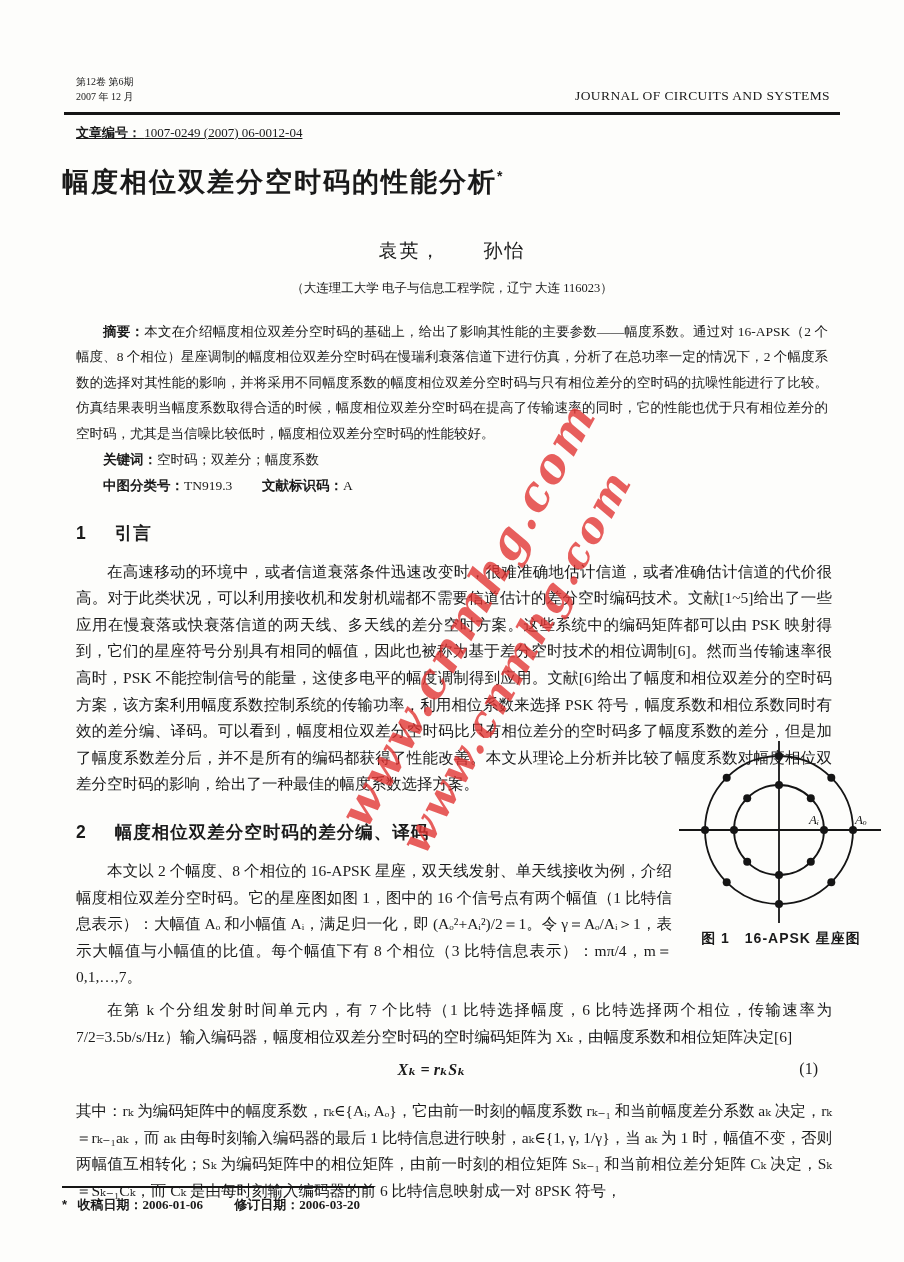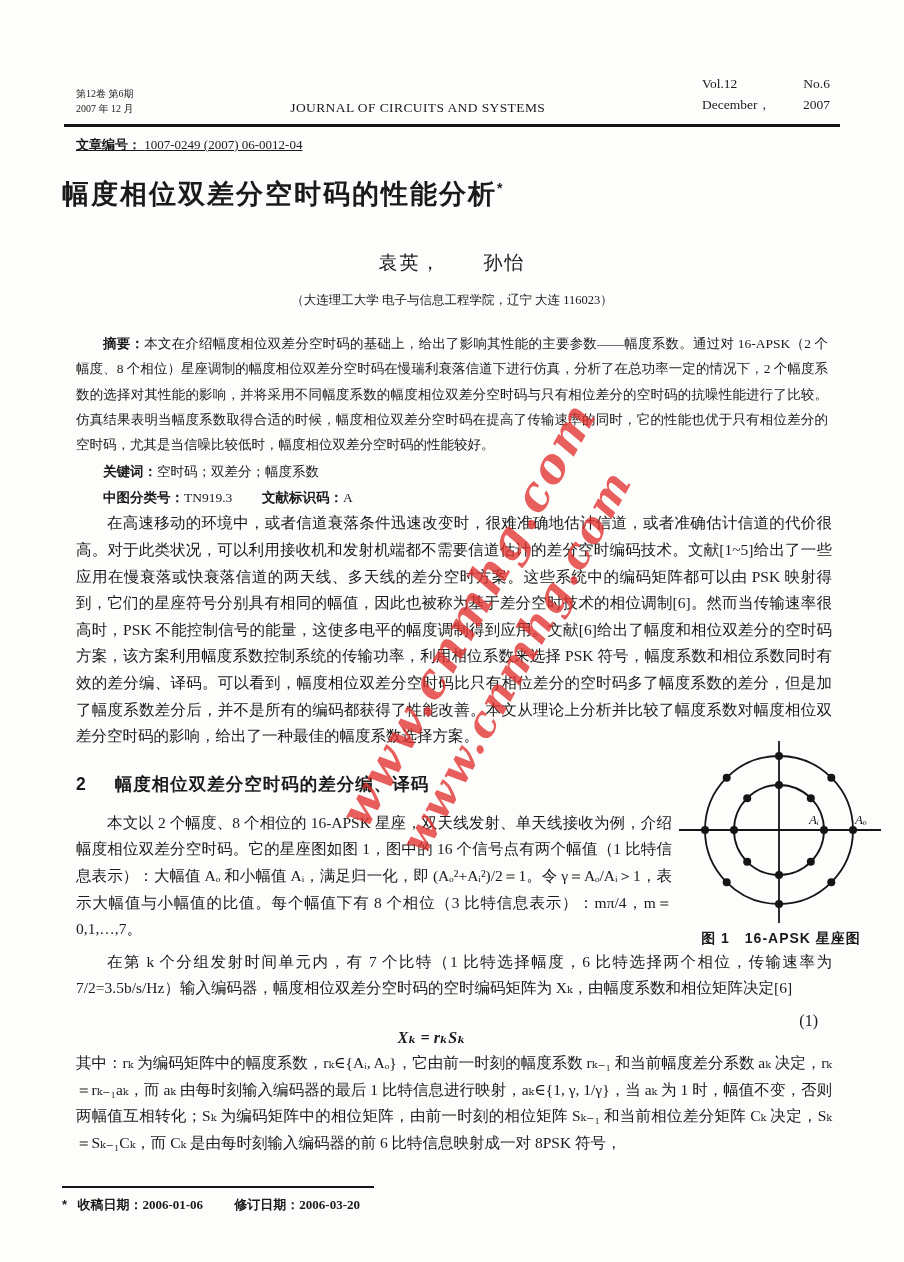--- a/index.html
+++ b/index.html
@@ -57,21 +57,21 @@
   .sec-h .num { margin-right: 1.6em; }
   .body-p {
     margin: 0 10px 0 14px; font-size: 15.5px; line-height: 26.6px;
     text-align: justify; text-indent: 2em;
   }
   .body-p.no-indent { text-indent: 0; }
   .body-p.narrow { width: 596px; }
 
   
   .eq-row { position: relative; margin: 10px 10px 8px 14px; height: 30px; font-size: 16px; }
-  .eq-body { position: absolute; left: 0; right: 45px; text-align: center; font-style: italic; font-weight: bold; margin-top: 16px; }
+  .eq-body { position: absolute; left: 0; right: 45px; text-align: center; font-style: italic; font-weight: bold; }
   .eq-num { position: absolute; right: 14px; top: 0; font-style: normal; }
 
   
   .fig1 { position: absolute; left: 668px; top: 738px; width: 226px; text-align: center; }
   .fig1 svg { display: block; margin: 0 auto; }
   .fig-cap {
     margin-top: 2px; font-size: 14px; font-weight: bold;
     font-family: "Liberation Sans", "DejaVu Sans", sans-serif; letter-spacing: 1px;
   }
 
@@ -110,30 +110,20 @@
   <div class="content">
 
     <div class="jheader">
       <div class="jh-left">
         <div>第12卷 第6期</div>
         <div>2007 年 12 月</div>
       </div>
       <div class="jh-center">
         <div class="en">JOURNAL OF CIRCUITS AND SYSTEMS</div>
       </div>
-      <div class="jh-right">
-        <div class="row">
-          <span>Vol.12</span>
-          <span>No.6</span>
-        </div>
-        <div class="row">
-          <span>December，</span>
-          <span>2007</span>
-        </div>
-      </div>
     </div>
     <div class="jrule"></div>
 
     <div class="article-id">
       <span class="lbl">文章编号：</span>
       <span>1007-0249 (2007) 06-0012-04</span>
     </div>
 
     <div class="title">
       <span>幅度相位双差分空时码的性能分析</span><sup>*</sup>
@@ -144,20 +134,23 @@
     <div class="abstract">
       <p><span class="b-lbl">摘要：</span><span>本文在介绍幅度相位双差分空时码的基础上，给出了影响其性能的主要参数——幅度系数。通过对 16-APSK（2 个幅度、8 个相位）星座调制的幅度相位双差分空时码在慢瑞利衰落信道下进行仿真，分析了在总功率一定的情况下，2 个幅度系数的选择对其性能的影响，并将采用不同幅度系数的幅度相位双差分空时码与只有相位差分的空时码的抗噪性能进行了比较。仿真结果表明当幅度系数取得合适的时候，幅度相位双差分空时码在提高了传输速率的同时，它的性能也优于只有相位差分的空时码，尤其是当信噪比较低时，幅度相位双差分空时码的性能较好。</span></p>
       <div class="kw-line">
         <span class="b-lbl">关键词：</span><span>空时码；双差分；幅度系数</span>
       </div>
       <div class="clc-line">
         <span class="b-lbl">中图分类号：</span><span>TN919.3</span><span class="gap"></span><span class="b-lbl">文献标识码：</span><span>A</span>
       </div>
     </div>
 
+    <div class="sec-h">
+      <span class="num">1</span><span>引言</span>
+    </div>
     <p class="body-p">在高速移动的环境中，或者信道衰落条件迅速改变时，很难准确地估计信道，或者准确估计信道的代价很高。对于此类状况，可以利用接收机和发射机端都不需要信道估计的差分空时编码技术。文献[1~5]给出了一些应用在慢衰落或快衰落信道的两天线、多天线的差分空时方案。这些系统中的编码矩阵都可以由 PSK 映射得到，它们的星座符号分别具有相同的幅值，因此也被称为基于差分空时技术的相位调制[6]。然而当传输速率很高时，PSK 不能控制信号的能量，这使多电平的幅度调制得到应用。文献[6]给出了幅度和相位双差分的空时码方案，该方案利用幅度系数控制系统的传输功率，利用相位系数来选择 PSK 符号，幅度系数和相位系数同时有效的差分编、译码。可以看到，幅度相位双差分空时码比只有相位差分的空时码多了幅度系数的差分，但是加了幅度系数差分后，并不是所有的编码都获得了性能改善。本文从理论上分析并比较了幅度系数对幅度相位双差分空时码的影响，给出了一种最佳的幅度系数选择方案。</p>
 
     <div class="sec-h">
       <span class="num">2</span><span>幅度相位双差分空时码的差分编、译码</span>
     </div>
     <p class="body-p narrow">本文以 2 个幅度、8 个相位的 16-APSK 星座，双天线发射、单天线接收为例，介绍幅度相位双差分空时码。它的星座图如图 1，图中的 16 个信号点有两个幅值（1 比特信息表示）：大幅值 Aₒ 和小幅值 Aᵢ，满足归一化，即 (Aₒ²+Aᵢ²)/2＝1。令 γ＝Aₒ/Aᵢ＞1，表示大幅值与小幅值的比值。每个幅值下有 8 个相位（3 比特信息表示）：mπ/4，m＝0,1,…,7。</p>
     <p class="body-p" style="margin-top:6px">在第 k 个分组发射时间单元内，有 7 个比特（1 比特选择幅度，6 比特选择两个相位，传输速率为 7/2=3.5b/s/Hz）输入编码器，幅度相位双差分空时码的空时编码矩阵为 Xₖ，由幅度系数和相位矩阵决定[6]</p>
 
     <div class="eq-row">
       <span class="eq-body">Xₖ = rₖSₖ</span>

